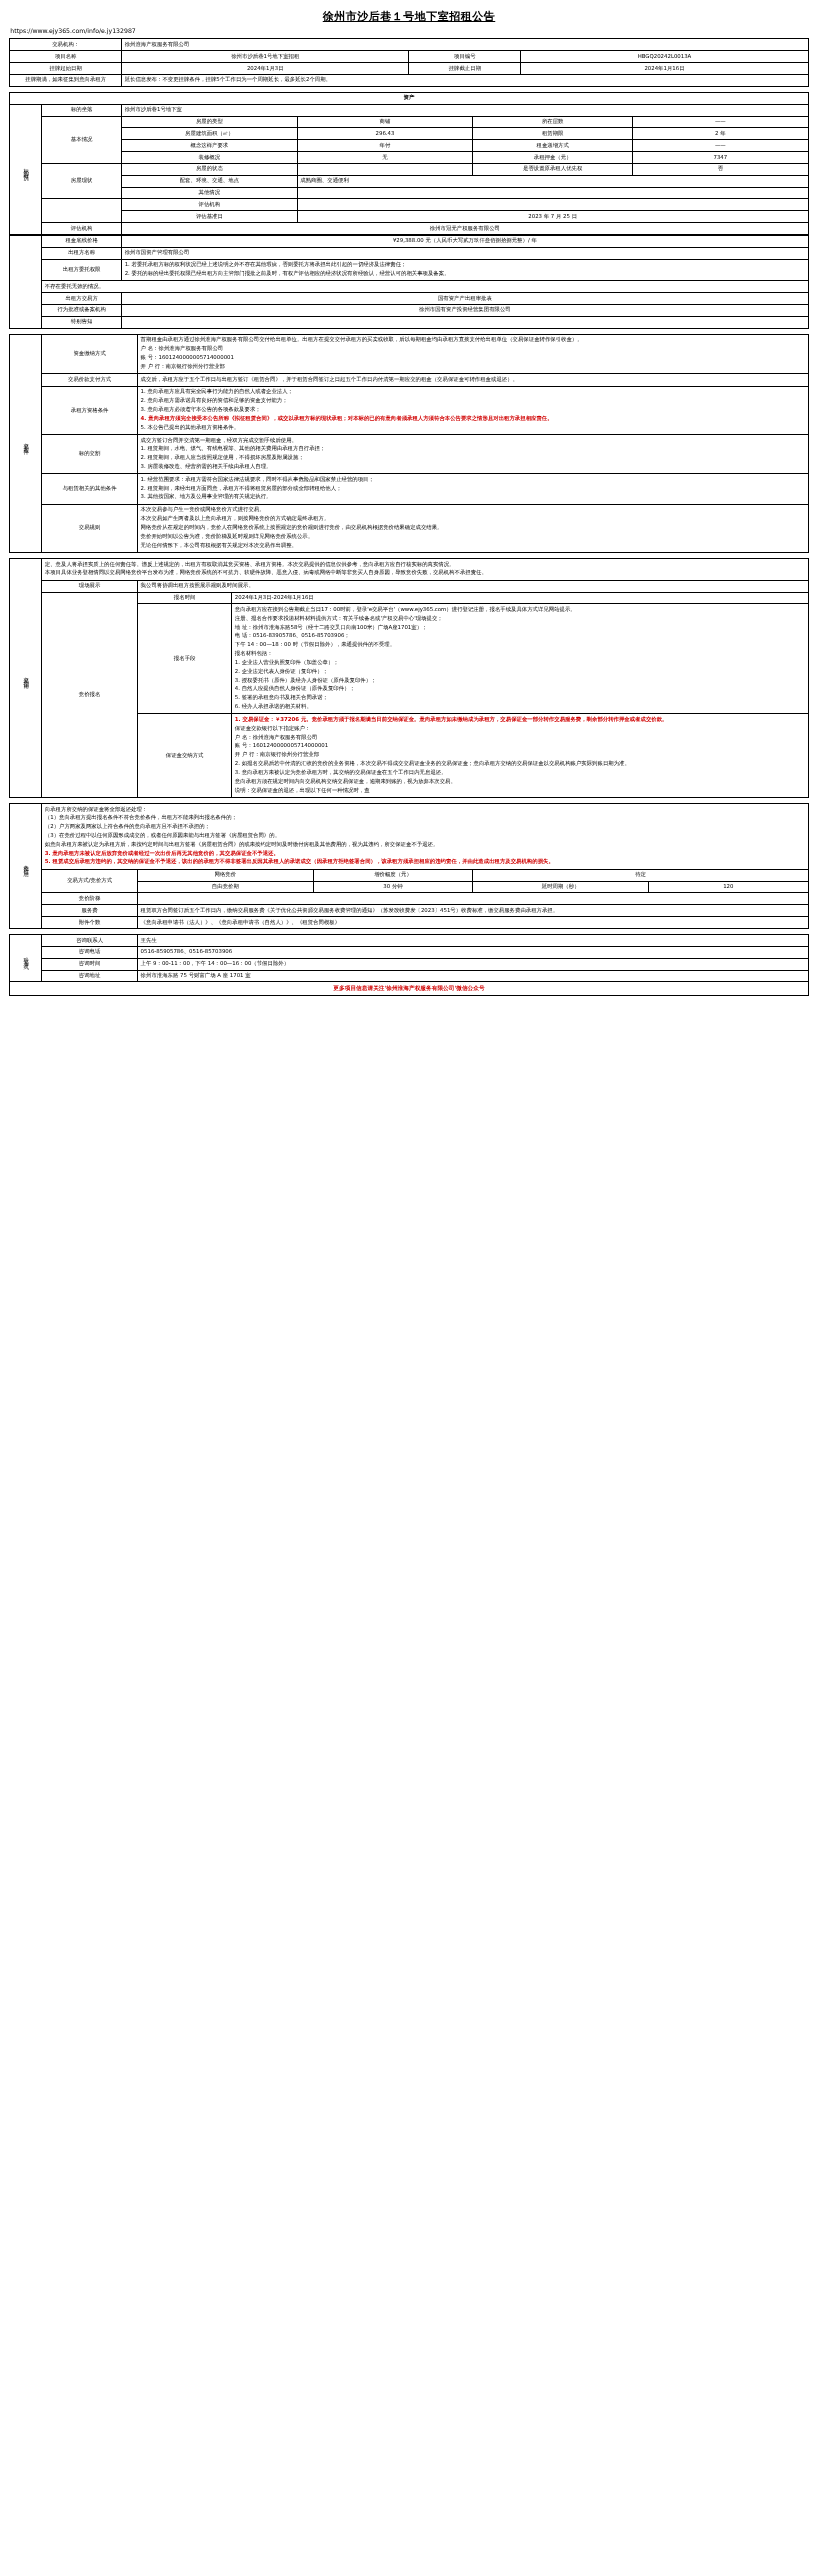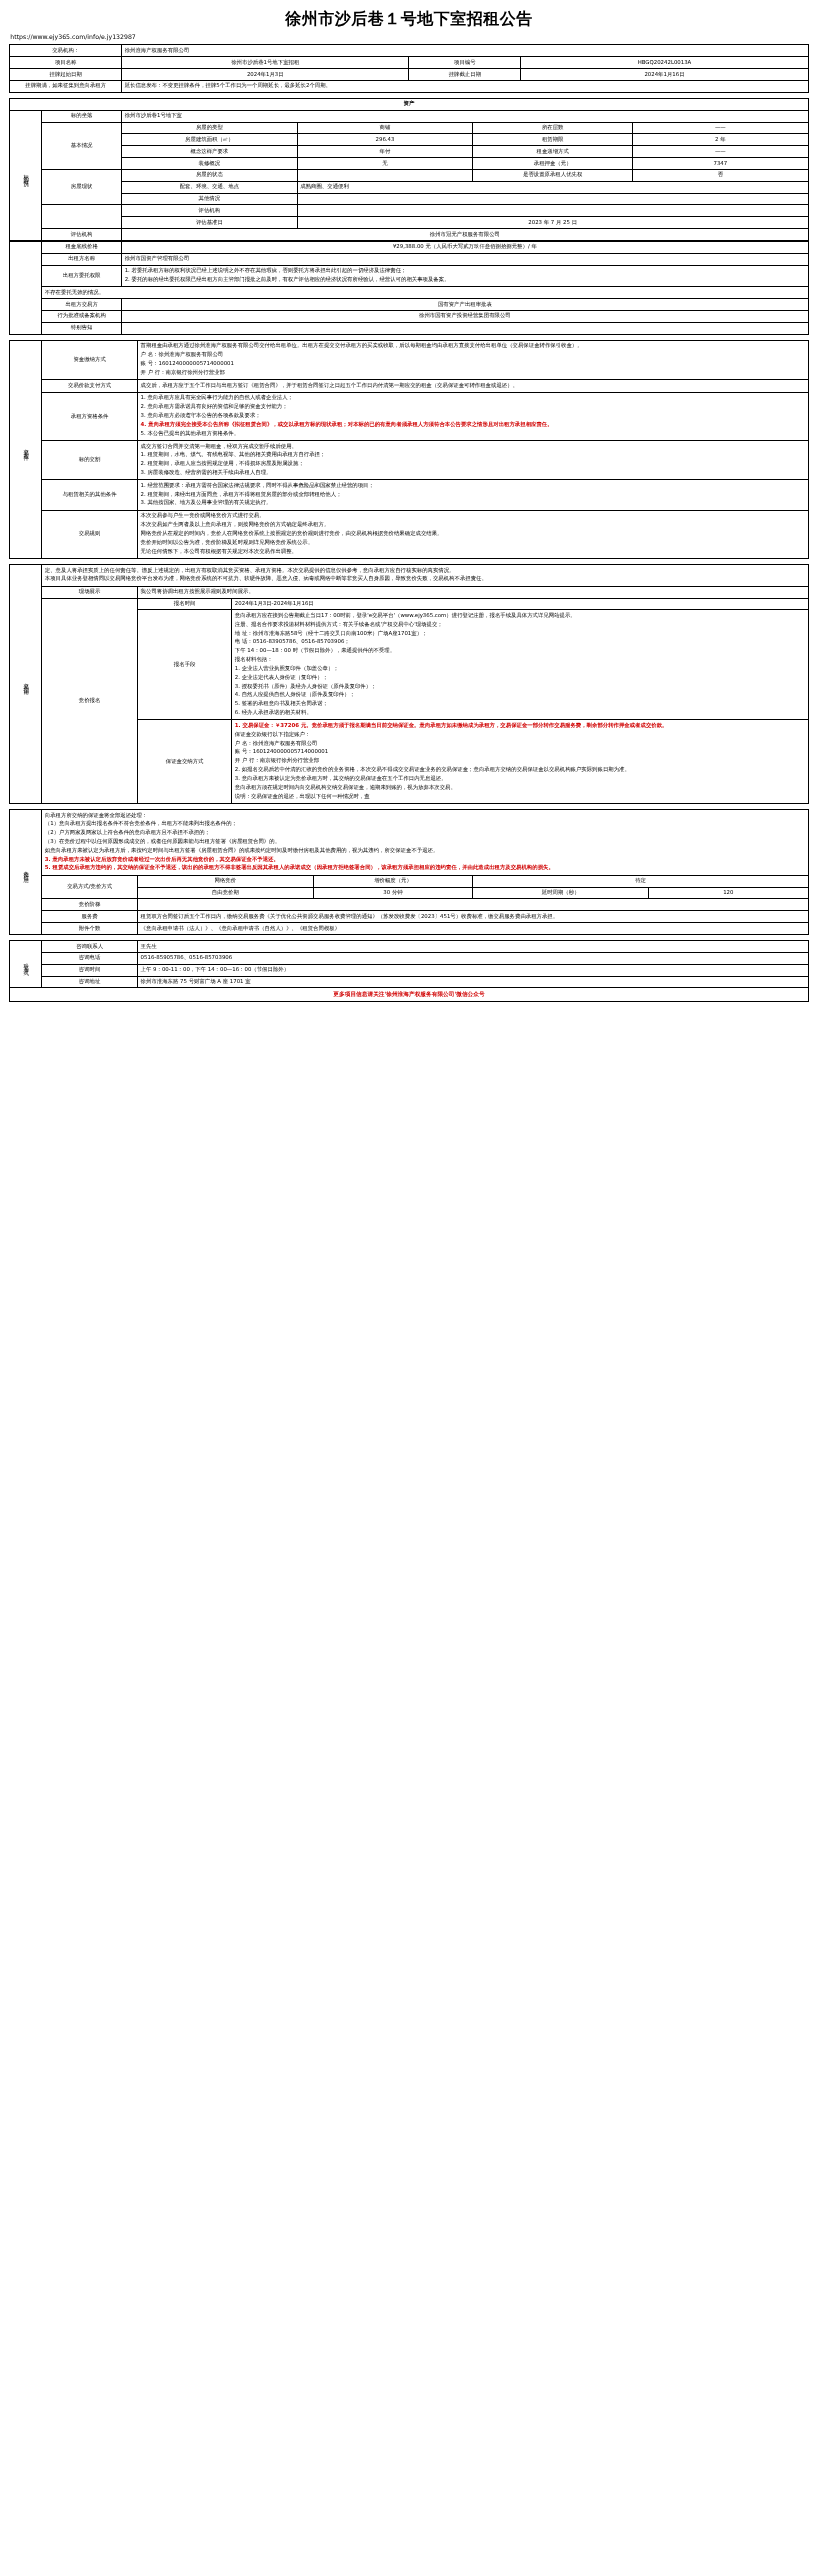--- a/index.html
+++ b/index.html
@@ -7,24 +7,25 @@
     margin: 0;
     background: #ffffff;
     font-family: "DejaVu Sans", "Liberation Sans", sans-serif;
     font-size: 5.7px;
     color: #000;
     width: 818px;
   }
   .page { width: 818px; padding: 5.2px 9.3px 15.5px 9.3px; }
   h1.doc-title {
     text-align: center;
-    font-size: 16px;
+    font-size: 11px;
     font-weight: bold;
     margin: 4.1px 0 3.1px 0;
     letter-spacing: 0.5px;
+    text-decoration: underline;
   }
   .url-line {
     font-size: 6.2px;
     margin: 1px 0 4.1px 1px;
   }
   table.t {
     border-collapse: collapse;
     width: 100%;
     table-layout: fixed;
   }

